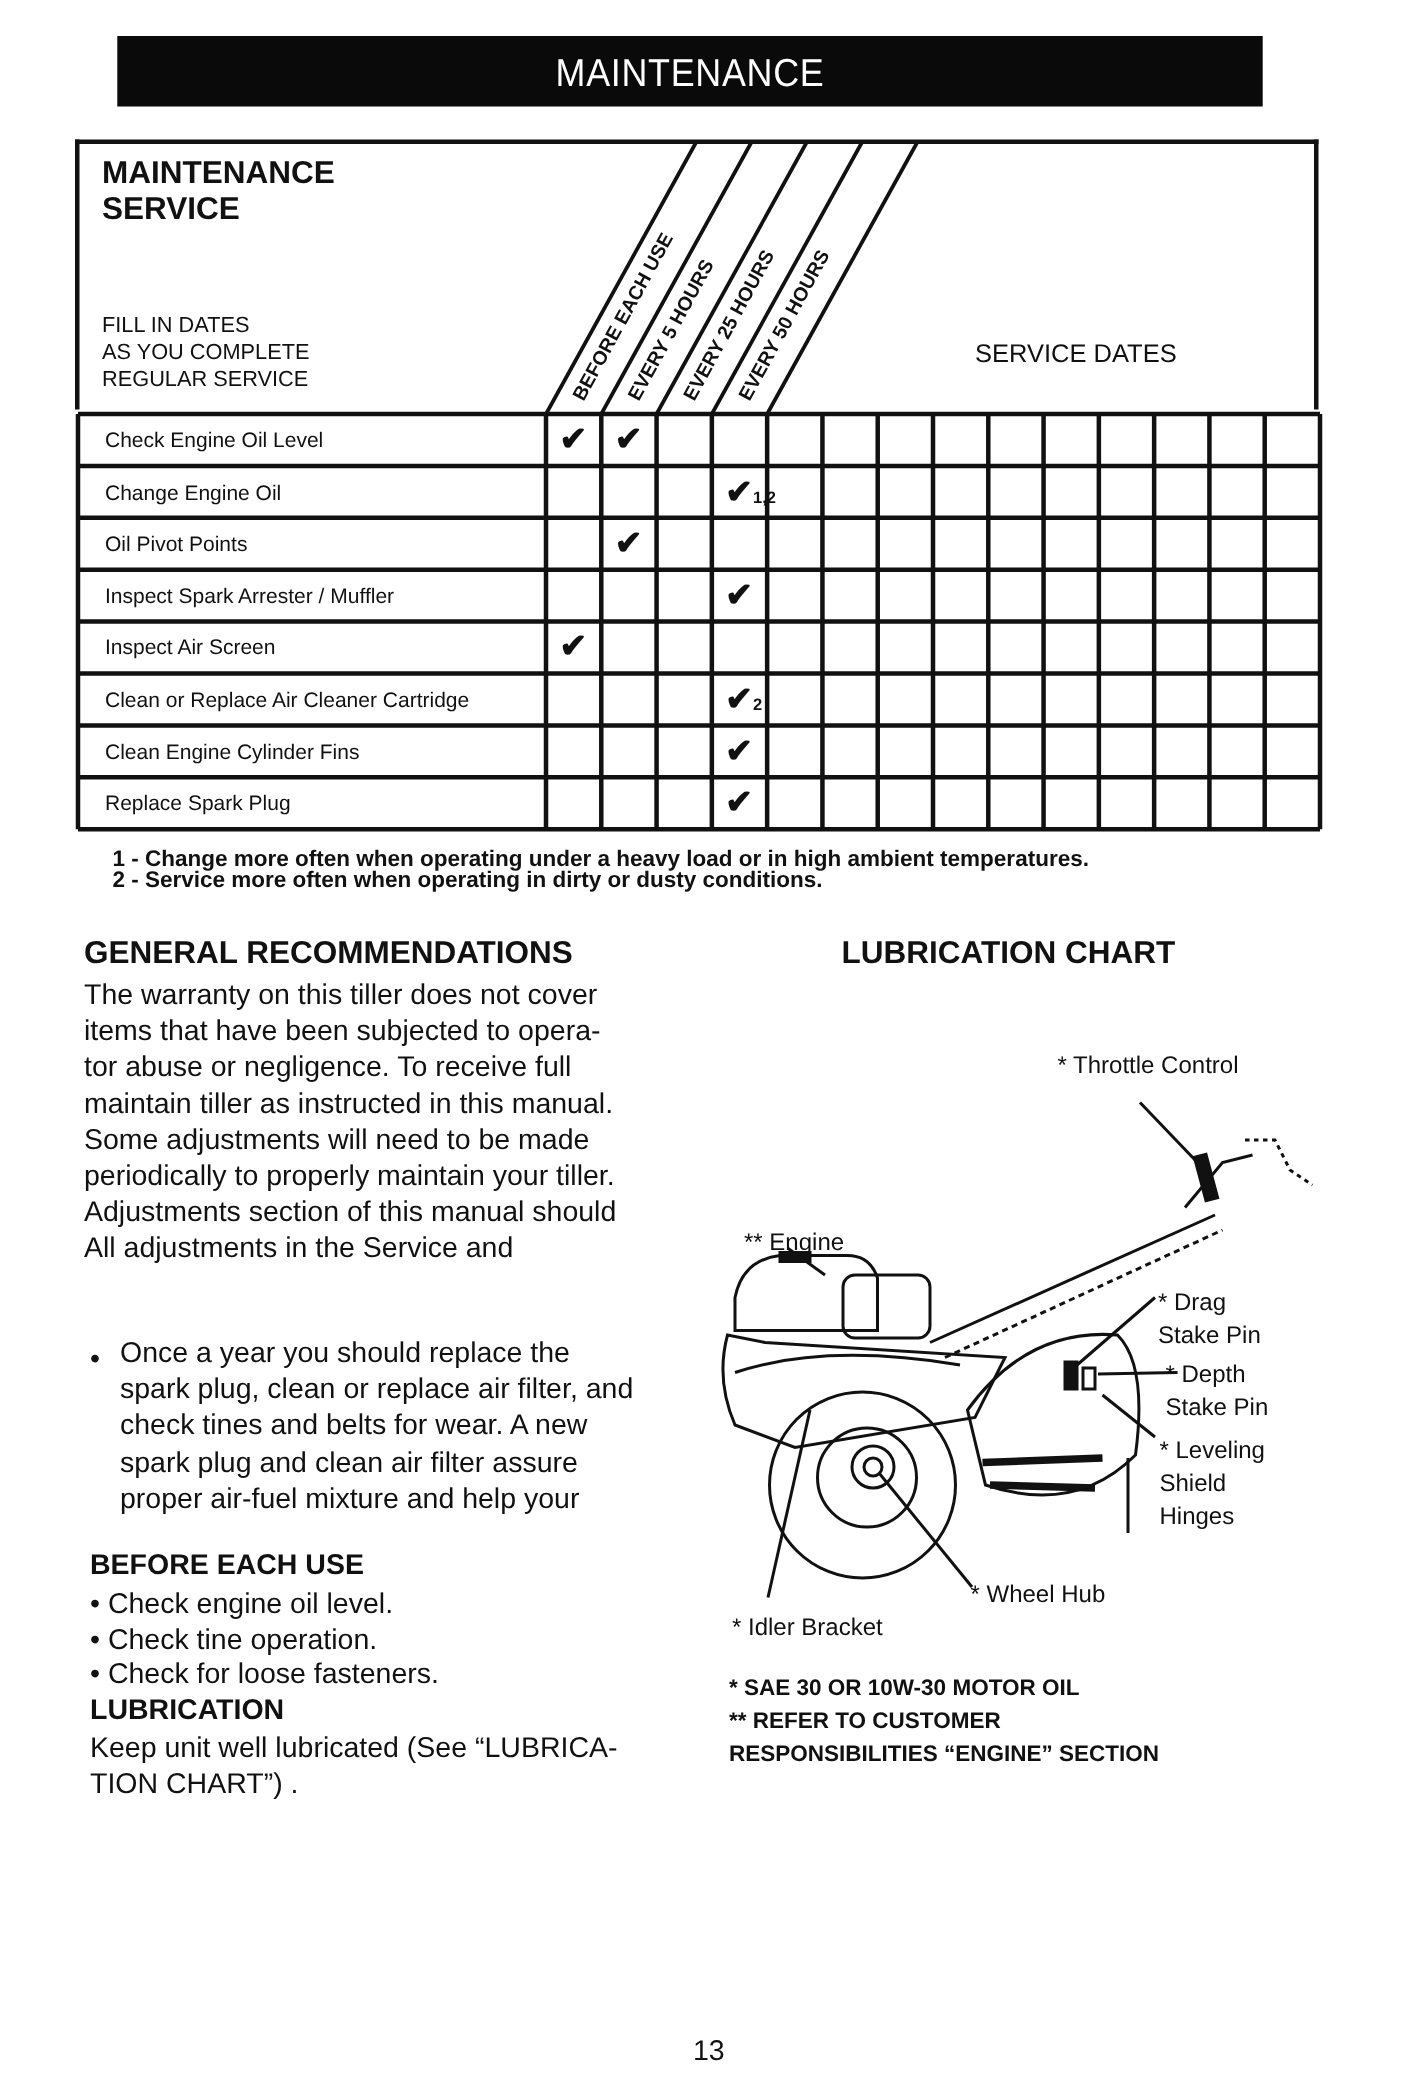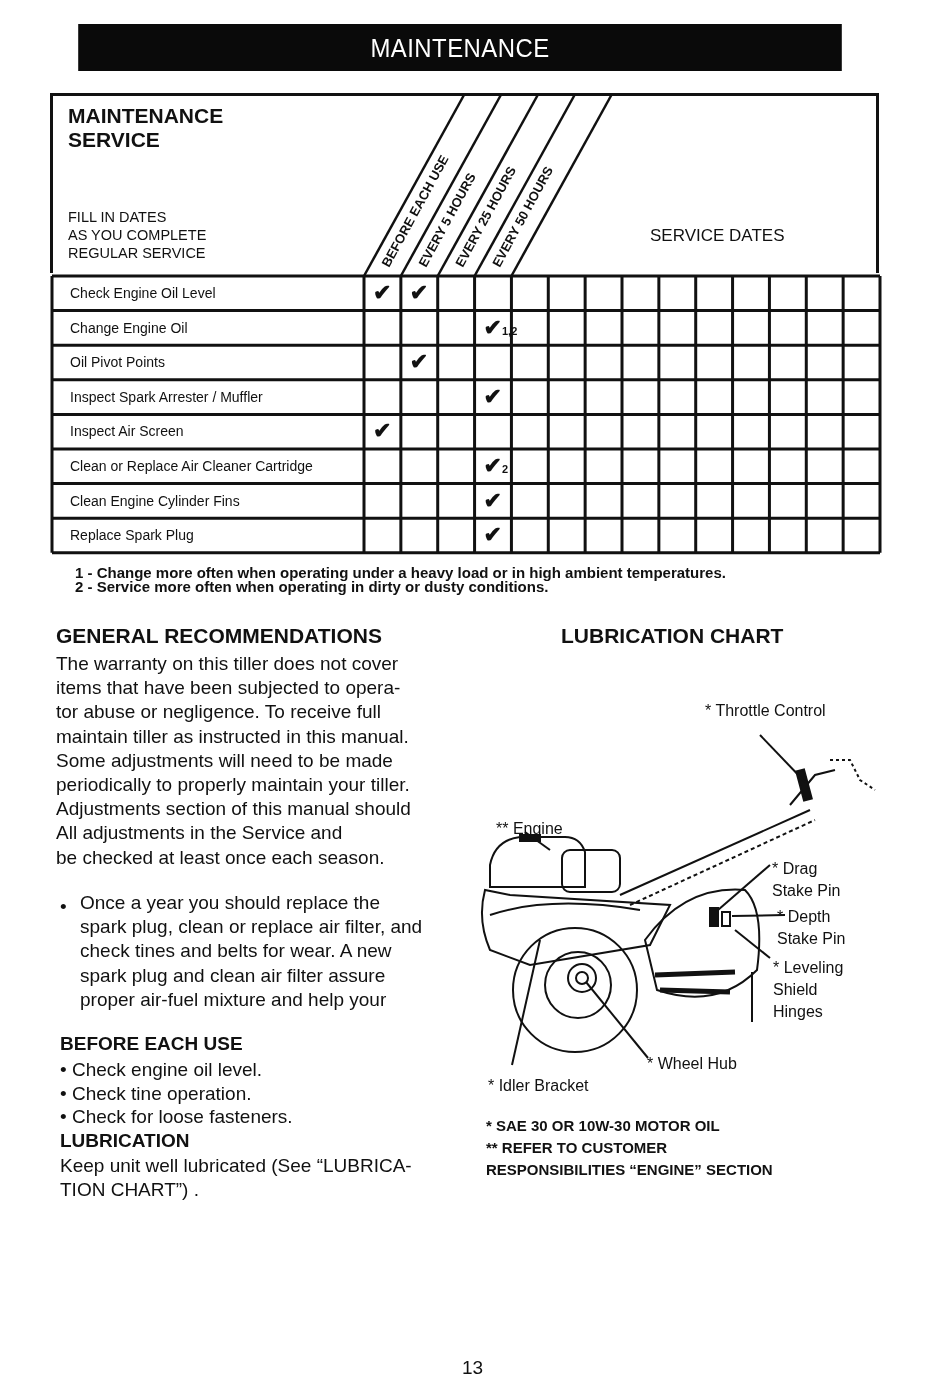--- a/index.html
+++ b/index.html
@@ -231,21 +231,20 @@
 <div class="abs h2" style="left:56px; top:624px;">GENERAL RECOMMENDATIONS</div>
 <div id="gen-para" class="abs body-txt" style="left:56px; top:652px;">
     <div>The warranty on this tiller does not cover</div>
     <div>items that  have been subjected to opera-</div>
     <div>tor abuse or negligence.  To receive full</div>
     <div>maintain tiller as instructed in this manual.</div>
     <div>Some adjustments will need to be made</div>
     <div>periodically to properly maintain your tiller.</div>
     <div>Adjustments section of this manual should</div>
     <div>All adjustments in the Service and</div>
-    <div>be checked  at  least  once each season.</div>
   </div>
 
 <div class="abs body-txt" style="left:60px; top:895px;">•</div>
 <div id="yearly" class="abs body-txt" style="left:80px; top:891px;">
     <div>Once a year you should replace the</div>
     <div>spark plug, clean or replace air filter, and</div>
     <div>check tines and belts for wear.  A new</div>
     <div>spark plug and clean air filter assure</div>
     <div>proper air-fuel mixture and help your</div>
   </div>

